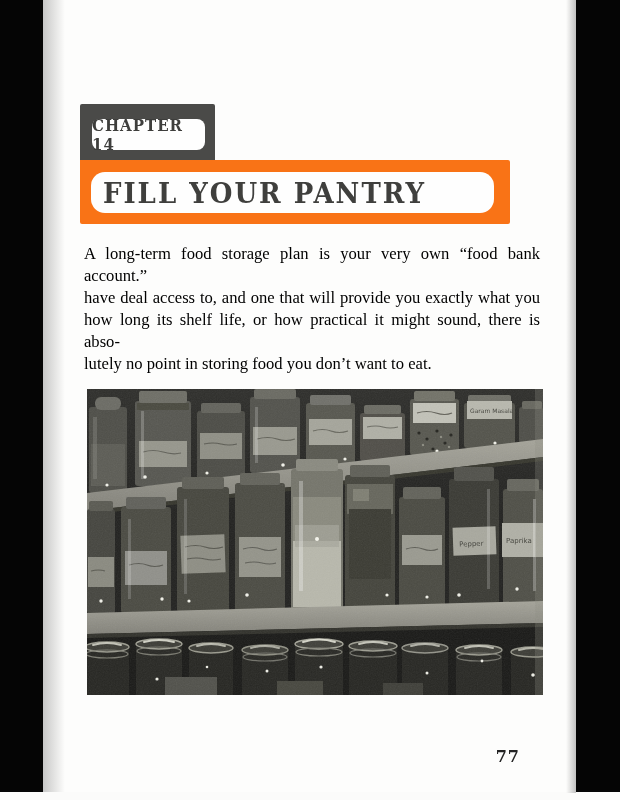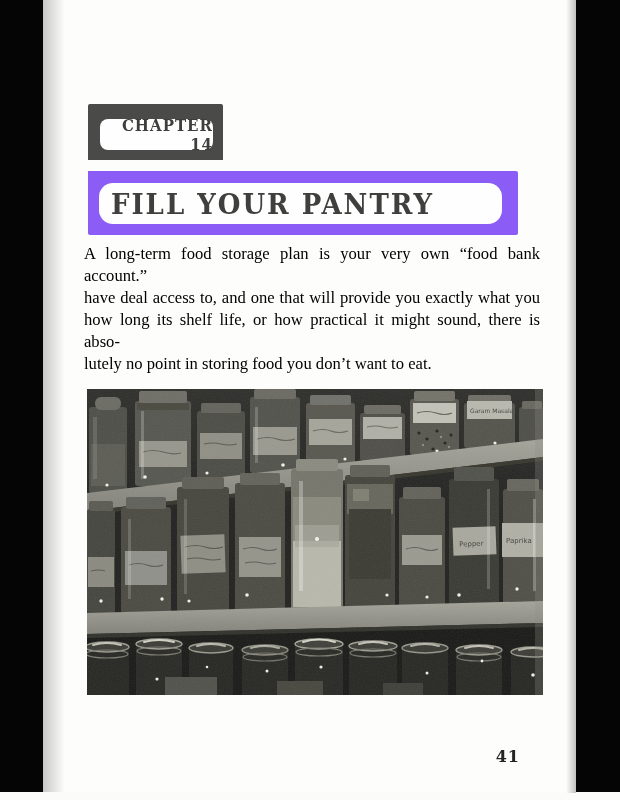--- a/index.html
+++ b/index.html
@@ -12,31 +12,31 @@
   .band{position:absolute;top:0;background:#050505;}
   .band-left{left:0;width:43px;height:792px;}
   .band-right{left:576px;width:44px;height:793px;}
   .bottom-strip{position:absolute;left:0;top:792px;width:620px;height:8px;background:#fbfbfa;}
   .gutter{position:absolute;left:43px;top:0;width:22px;height:792px;
     background:linear-gradient(to right, rgba(40,40,40,.25), rgba(40,40,40,0));}
   .page-edge-right{position:absolute;left:566px;top:0;width:10px;height:793px;
     background:linear-gradient(to left, rgba(40,40,40,.28), rgba(40,40,40,0));}
 
   
-  .header-block{position:absolute;left:88px;top:104px;text-align:right;}
+  .header-block{position:absolute;left:80px;top:104px;}
   .chapter-tab{width:135px;height:56px;background:#4a4a48;border-radius:2px 2px 0 0;}
   .chapter-box{
     position:relative;top:15px;left:12px;width:113px;height:31px;background:#fefefe;
     border-radius:8px;display:flex;align-items:center;justify-content:center;
   }
   .chapter-box span{
     font-family:"DejaVu Serif", serif;font-weight:bold;font-size:15px;
     letter-spacing:1px;color:#3e3e3c;transform:scaleY(1.05);
   }
-  .title-bar{width:430px;height:64px;background:#8b5cf6;border-radius:0 2px 2px 2px;margin-top:11px;}
+  .title-bar{width:430px;height:64px;background:#f97316;border-radius:0 2px 2px 2px;}
   .title-box{
     position:relative;top:12px;left:11px;width:403px;height:41px;background:#fefefe;
     border-radius:14px;display:flex;align-items:center;justify-content:flex-start;
   }
   .title-box span{
     font-family:"DejaVu Serif", serif;font-weight:bold;font-size:26px;
     letter-spacing:2px;color:#3f3f3d;padding-left:12px;transform:scaleY(1.08);
     white-space:nowrap;
   }
 
@@ -339,15 +339,15 @@
             <circle cx="446" cy="286" r="1.8"></circle>
             <circle cx="120" cy="278" r="1.3"></circle>
           </g>
       </g>
 
       <rect x="448" y="0" width="8" height="306" fill="#8c8c82" opacity=".28"></rect>
       <rect x="0" y="0" width="456" height="306" filter="url(#grain)" opacity="0.10"></rect>
     </svg>
   </figure>
 
-  <div class="page-number">41</div>
+  <div class="page-number">77</div>
 
 </div>
 
 </body></html>

